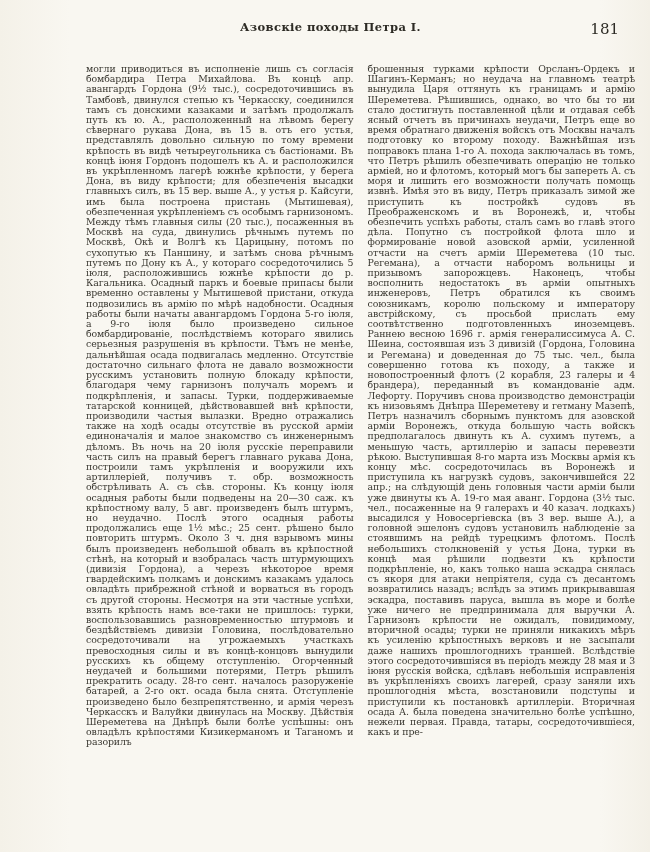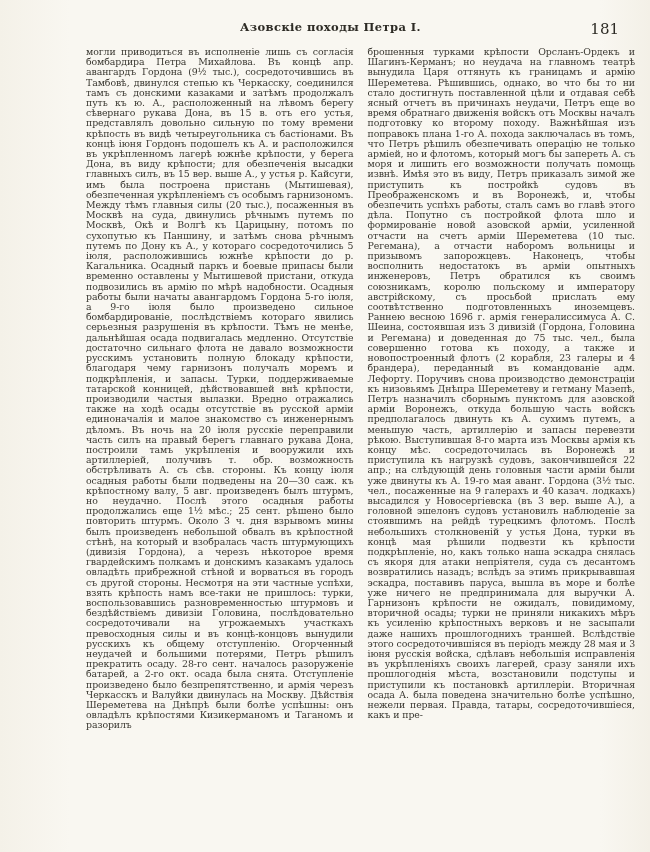--- a/index.html
+++ b/index.html
@@ -18,21 +18,21 @@
     width: 650px;
     height: 852px;
     box-sizing: border-box;
     background: linear-gradient(90deg, #f4f1e8 0px, #f9f7f1 70px, #f9f7f1 600px, #f3f0e7 650px);
     padding: 20px 15px 10px 86px;
     color: #34322c;
   }
   .page-header {
     position: relative;
     height: 18px;
-    margin-bottom: 9px;
+    margin-bottom: 26px;
     text-decoration: underline;
   }
   .running-title {
     position: absolute;
     left: 0;
     right: 60px;
     top: 0;
     margin: 0;
     text-align: center;
     font-size: 11.5px;

